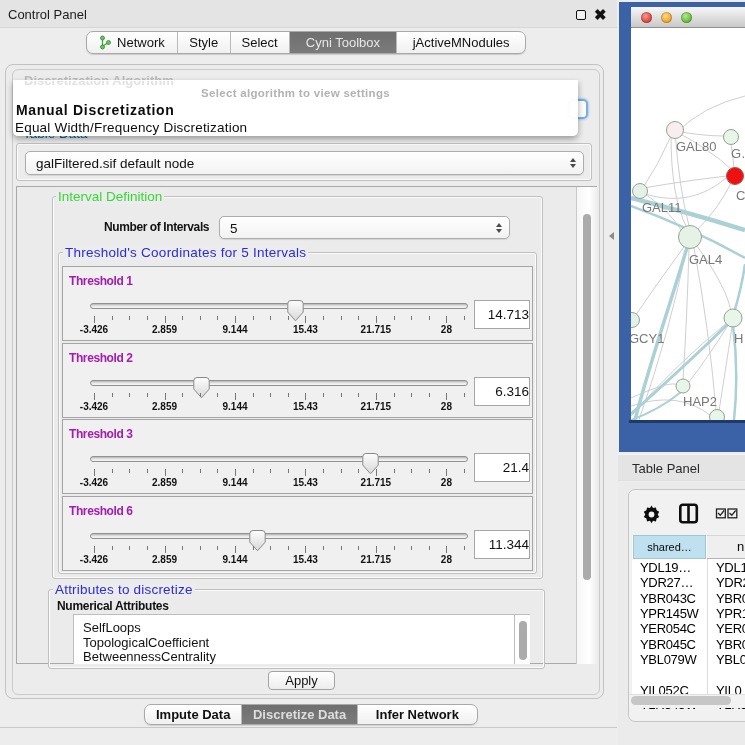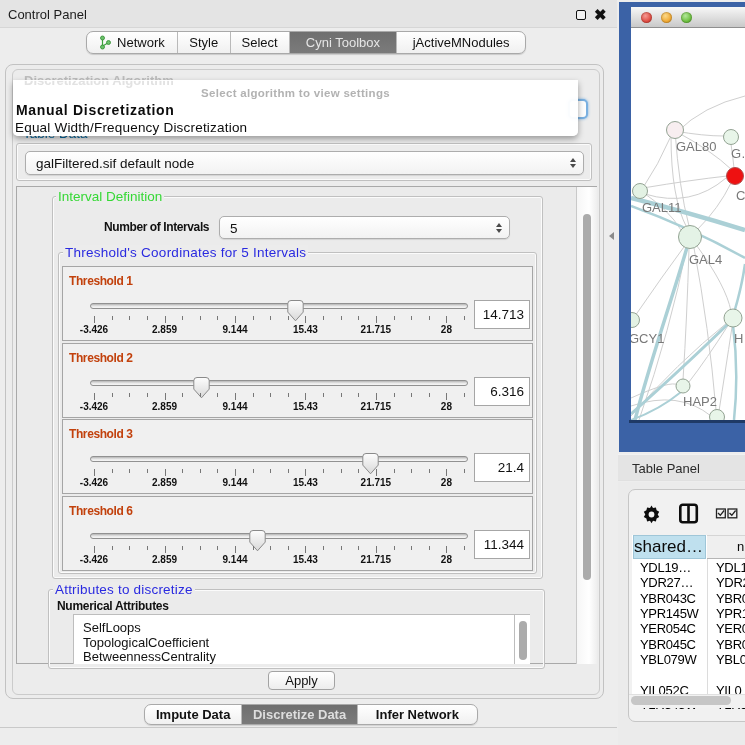--- a/index.html
+++ b/index.html
@@ -59,23 +59,23 @@
 #gInterval { left:52px; top:196px; width:491px; height:383px; }
 #lInterval { left:56px; top:189px; color:#35d835; }
 #lNum { left:104px; top:220px; font-size:12px; font-weight:bold; color:#111; letter-spacing:-0.4px; }
 #combo2 { left:219px; top:216px; width:291px; height:23px; }
 
 #gThresh { left:58px; top:252px; width:479px; height:322px; }
 #lThresh { left:63px; top:245px; color:#2a2ae0; letter-spacing:0.25px; }
 
 
 .tp { left:62px; width:471px; height:75px; border:1px solid #a5a5a5; background:#f0f0f0; }
-.tp .tt { position:absolute; left:6px; top:7px; font-size:12px; font-weight:bold; color:#c2410c; letter-spacing:-0.4px; }
+.tp .tt { position:absolute; left:6px; top:7px; font-size:12px; font-weight:bold; color:#a21caf; letter-spacing:-0.4px; }
 .track { position:absolute; left:27px; top:36px; width:378px; height:6px; border:1px solid #919191; border-radius:3px; background:linear-gradient(#b5b5b5,#e9e9e9 55%,#f6f6f6); }
-.vbox { position:absolute; left:411px; top:33px; width:56px; height:29px; background:#ffffff; border:1px solid #a6a6a6; font-size:13.5px; color:#111; text-align:right; line-height:27px; padding-right:5px;}
+.vbox { position:absolute; left:411px; top:33px; width:56px; height:29px; background:#ffffff; border:1px solid #a6a6a6; font-size:13.5px; color:#111; text-align:right; line-height:27px; }
 .thumb { position:absolute; top:33px; width:17px; height:22px; }
 .ticks { position:absolute; left:0; top:49px; height:8px; width:471px; }
 .slabels { position:absolute; left:0; top:57px; width:471px; font-size:10px; font-weight:bold; color:#111; }
 .slabels span { position:absolute; transform:translateX(-50%); }
 
 
 #gAttr { left:48px; top:589px; width:497px; height:80px; }
 #lAttr { left:53px; top:582px; color:#2a2ae0; letter-spacing:0.2px; }
 #lNumAttr { left:57px; top:599px; font-size:12px; font-weight:bold; color:#111; letter-spacing:-0.3px; }
 #list { left:73px; top:614px; width:442px; height:50px; background:#ffffff; border:1px solid #bdbdbd; border-bottom:none; font-size:13px; color:#111; }
@@ -96,21 +96,21 @@
 #mactb { left:631px; top:7px; width:114px; height:21px; background:linear-gradient(#f7f7f7,#c9c9c9); border-bottom:1px solid #8f8f8f; }
 .light { position:absolute; top:12px; width:11px; height:11px; border-radius:50%; box-shadow:inset 0 0 1px 1px rgba(0,0,0,0.18); }
 #canvas { left:631px; top:28px; width:114px; height:392px; background:#ffffff; }
 #canvshadow { left:629px; top:420px; width:116px; height:3px; background:#1f3a66; }
 
 
 #tpbar { left:618px; top:454px; width:127px; height:27px; background:#e4e4e4; border-top:1px solid #f2f2f2; border-bottom:1px solid #e0e0e0;}
 #tpbg { left:618px; top:482px; width:127px; height:263px; background:#ebebeb; }
 #tpanel { left:628px; top:489px; width:130px; height:233px; background:#f1f1f1; border:1px solid #c6c6c6; border-radius:7px; }
 #ttable { left:632px; top:535px; width:113px; height:171px; background:#ffffff; color:#0a0a0a; overflow:hidden;}
-#thead1 { left:633px; top:535px; width:73px; height:24px; background:#bfe0ee; border:1px solid #9fc6d8; font-size:17px; color:#0a0a0a; text-align:left; line-height:22px;}
+#thead1 { left:633px; top:535px; width:73px; height:24px; background:#bfe0ee; border:1px solid #9fc6d8; font-size:11px; color:#0a0a0a; text-align:center; line-height:22px;}
 #thead2 { left:707px; top:535px; width:38px; height:24px; background:#efefef; border-top:1px solid #d5d5d5; border-bottom:1px solid #b5b5b5; font-size:13px; color:#0a0a0a; padding-left:30px; line-height:22px;}
 .trow { position:absolute; width:130px; height:16px; line-height:16px; font-size:13px; letter-spacing:-0.3px; }
 .c1 { position:absolute; left:8px; }
 .c2 { position:absolute; left:84px; }
 #colsep { left:707px; top:559px; width:1px; height:147px; background:#dcdcdc; }
 #hsb { left:629px; top:694px; width:116px; height:14px; background:#f2f2f2; border-top:1px solid #e0e0e0;}
 #hsbthumb { left:631px; top:696px; width:100px; height:9px; background:#c6c6c6; border-radius:4.5px; }
 </style>
 </head>
 <body>

